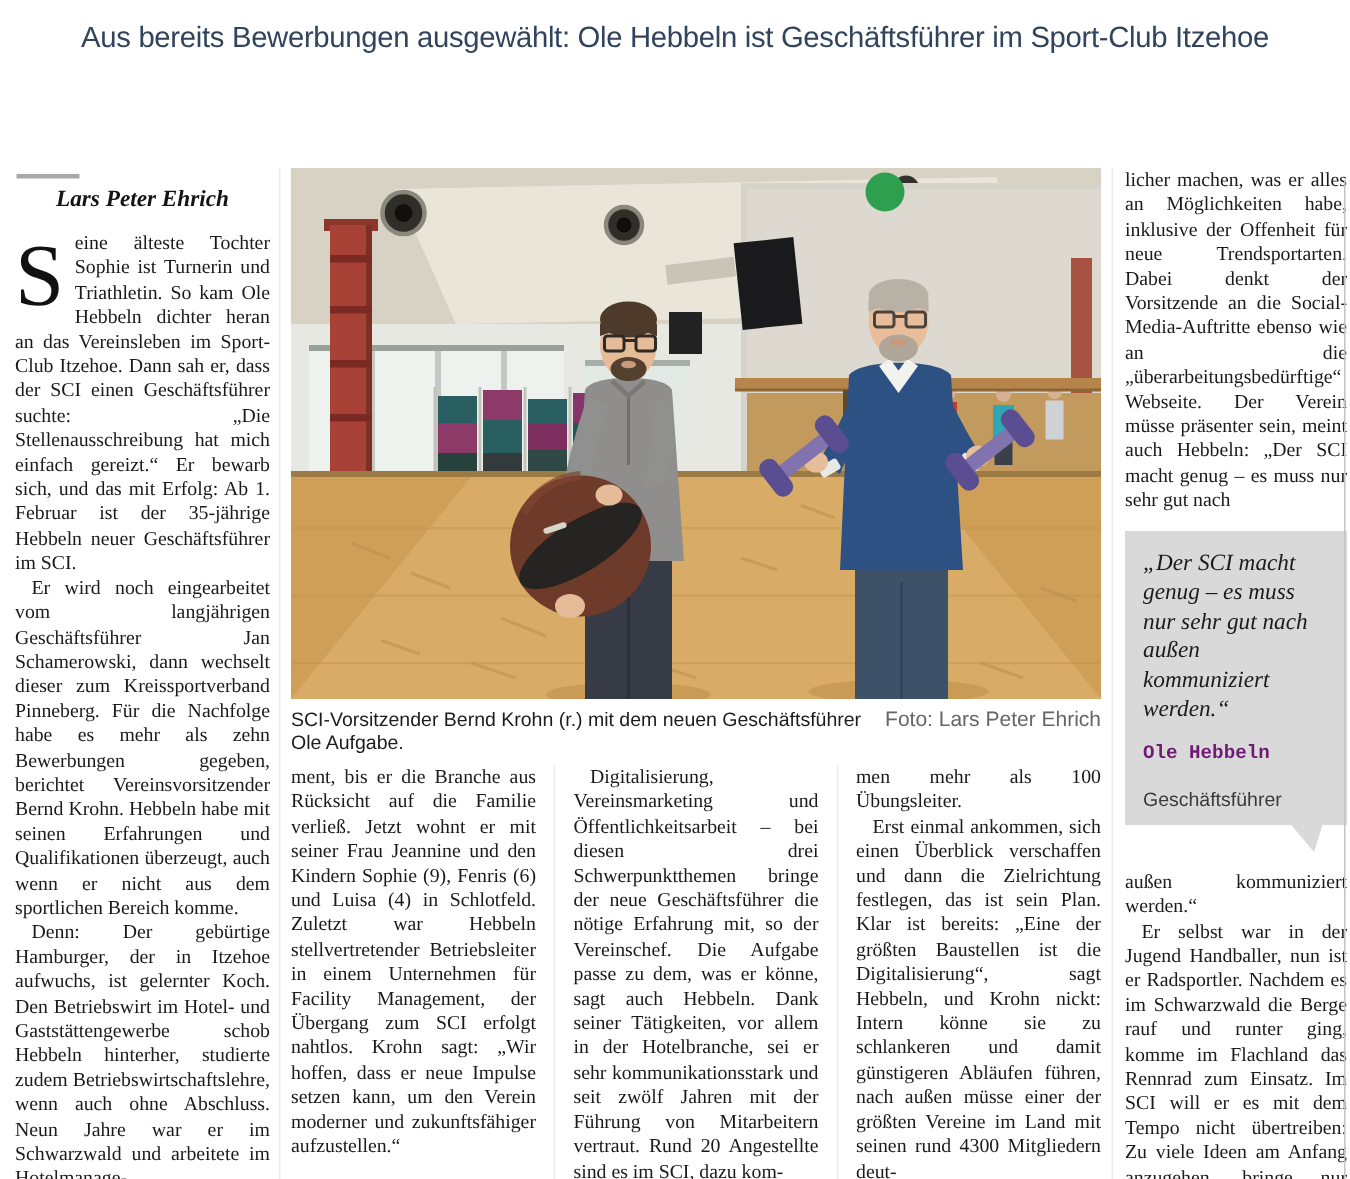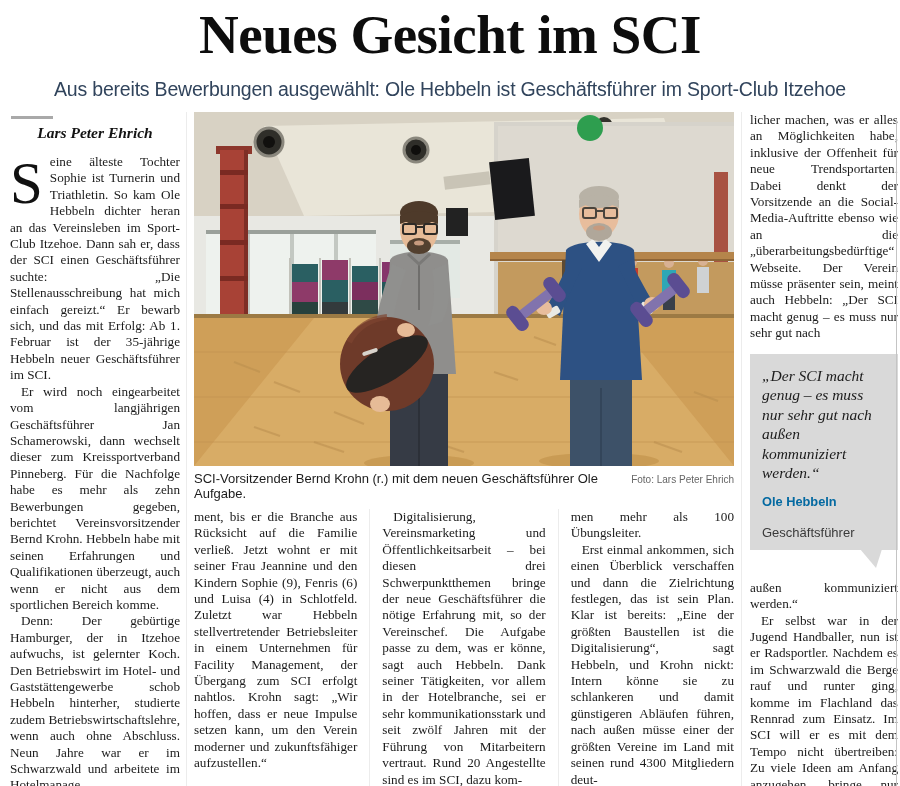--- a/index.html
+++ b/index.html
@@ -16,37 +16,36 @@
   .edge-rule{position:absolute;right:3px;top:120px;bottom:0;width:1px;background:#c4c4c4;}
   .byline-rule{width:42px;height:3px;background:#a9a9a9;margin:4px 0 5px 1px;}
   .byline{font-weight:bold;font-style:italic;font-size:15.5px;margin:0 0 12px;color:#141414;text-align:center;}
   .bodytext p{margin:0;text-align:justify;font-size:13.2px;line-height:16.4px;color:#1a1a1a;hyphens:auto;}
   .bodytext p.indent{text-indent:11px;}
   .dropcap{float:left;font-size:59px;line-height:49px;padding:5px 7px 0 0;color:#111;font-family:"Liberation Serif",serif;}
   .photo-wrap{width:540px;height:354px;overflow:hidden;background:#ddd8cc;}
   .photo-wrap svg{display:block;}
   .caption-row{display:flex;align-items:baseline;gap:8px;margin:5px 0 8px;font-family:"Liberation Sans",sans-serif;}
   .caption{font-size:13px;color:#1c1c1c;}
-  .credit{font-size:10px;color:#666;white-space:nowrap;}
+  .credit{font-size:14px;color:#666;white-space:nowrap;}
   .bottom-cols{display:flex;margin-top:4px;}
   .bcol{flex:1;min-width:0;}
   .bcol + .bcol{border-left:1px solid #ececec;padding-left:12px;margin-left:12px;}
   .quote-box{position:relative;background:#d9d9d9;padding:12px 10px 10px 12px;margin:12px 0 30px;}
   .quote-box::after{content:'';position:absolute;bottom:-18px;right:16px;width:0;height:0;
         border-top:19px solid #d9d9d9;border-left:16px solid transparent;border-right:6px solid transparent;}
   .quote-text{font-style:italic;font-size:15.5px;line-height:19.5px;color:#1b1b1b;}
-  .quote-name{font-family:Liberation Sans, sans-serif;font-weight:bold;font-size:12.8px;color:#0369a1;margin-top:11px;}
+  .quote-name{font-family:Liberation Mono, monospace;font-weight:bold;font-size:12.8px;color:#701a75;margin-top:11px;}
   .quote-role{font-family:Liberation Sans, sans-serif;font-size:13px;color:#3a3a3a;margin-top:16px;}
 </style>
 </head>
 <body>
 
 <div class="page">
 
-  <h1 class="headline">Neues Gesicht im SCI</h1>
   <div class="subtitle">Aus bereits Bewerbungen ausgewählt: Ole Hebbeln ist Geschäftsführer im Sport-Club Itzehoe</div>
 
   <div class="content">
 
     <div class="col-left bodytext">
       <div class="byline-rule"></div>
       <div class="byline">Lars Peter Ehrich</div>
       <p><span class="dropcap">S</span><span>eine älteste Tochter Sophie ist Turnerin und Triathletin. So kam Ole Hebbeln dichter heran an das Vereinsleben im Sport-Club Itzehoe. Dann sah er, dass der SCI einen Geschäftsführer suchte: „Die Stellenausschreibung hat mich einfach gereizt.“ Er bewarb sich, und das mit Erfolg: Ab 1. Februar ist der 35-jährige Hebbeln neuer Geschäftsführer im SCI.</span></p>
       <p class="indent">Er wird noch eingearbeitet vom langjährigen Geschäftsführer Jan Schamerowski, dann wechselt dieser zum Kreissportverband Pinneberg. Für die Nachfolge habe es mehr als zehn Bewerbungen gegeben, berichtet Vereinsvorsitzender Bernd Krohn. Hebbeln habe mit seinen Erfahrungen und Qualifikationen überzeugt, auch wenn er nicht aus dem sportlichen Bereich komme.</p>
       <p class="indent">Denn: Der gebürtige Hamburger, der in Itzehoe aufwuchs, ist gelernter Koch. Den Betriebswirt im Hotel- und Gaststättengewerbe schob Hebbeln hinterher, studierte zudem Betriebswirtschaftslehre, wenn auch ohne Abschluss. Neun Jahre war er im Schwarzwald und arbeitete im Hotelmanage-</p>

